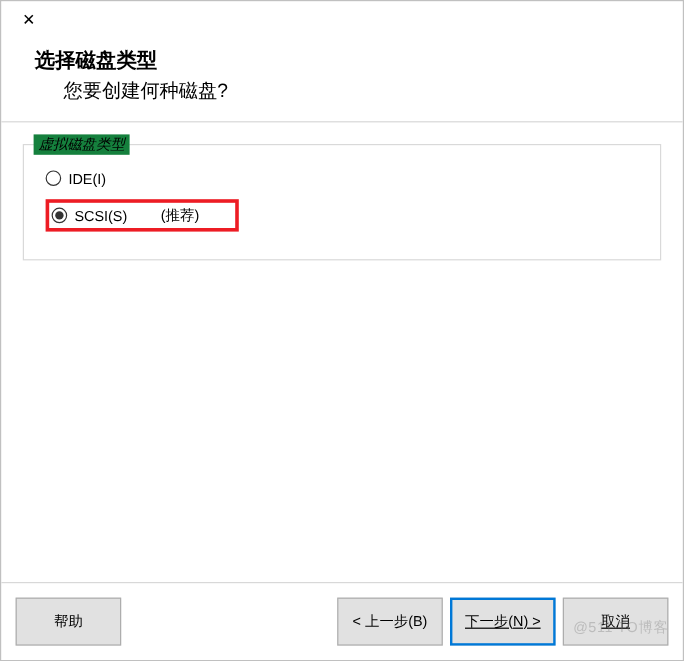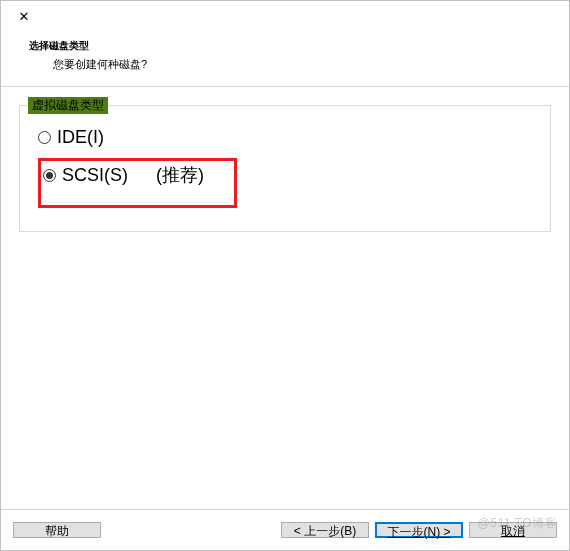--- a/index.html
+++ b/index.html
@@ -26,84 +26,85 @@
       display: flex; align-items: center; justify-content: center;
       font-size: 13px;
       font-family: Arial, sans-serif;
     }
     .header {
       padding: 8px 28px 14px 28px;
       border-bottom: 1px solid #d8d8d8;
     }
     .header-title {
       font-weight: bold;
-      font-size: 10px;
+      font-size: 17px;
       margin-bottom: 4px;
     }
     .header-sub {
       padding-left: 24px;
-      font-size: 11px;
+      font-size: 16px;
     }
     .content {
       padding: 18px 18px 0 18px;
     }
     .group {
       border: 1px solid #d9d9d9;
       padding: 16px 14px 18px 14px;
       position: relative;
     }
     .group-label {
       position: absolute;
       top: -9px;
       left: 8px;
-      background: #4d7c0f;
+      background: #15803d;
       padding: 0 4px;
       font-size: 12px;
+      font-style: italic;
     }
     .radio-row {
       display: flex;
-      align-items: center;
+      align-items: flex-start;
       padding: 5px 4px;
-      font-size: 18px;
+      font-size: 12px;
       gap: 6px;
     }
     .radio {
       width: 13px; height: 13px;
       border: 1px solid #333;
       border-radius: 50%;
       display: inline-flex;
       align-items: center;
       justify-content: center;
     }
     .radio.checked::after {
       content: "";
       width: 7px; height: 7px;
       border-radius: 50%;
       background: #333;
     }
     .highlight {
       border: 3px solid #ed1c24;
-      padding: 2px 30px 18px 2px;
+      padding: 2px 30px 2px 2px;
       display: inline-flex;
       align-items: center;
       gap: 6px;
     }
     .highlight .rec { margin-left: 22px; }
     .footer {
       position: absolute;
       bottom: 0; left: 0; right: 0;
       border-top: 1px solid #d8d8d8;
       padding: 12px 12px;
       display: flex;
       align-items: center;
     }
     .footer .spacer { flex: 1; }
     .btn {
       min-width: 88px;
-      height: 16px;
+      height: 40px;
       border: 1px solid #adadad;
       background: #e1e1e1;
       font-size: 12px;
       font-family: inherit;
       padding: 0 10px;
       cursor: pointer;
     }
     .btn.primary {
       border: 2px solid #0078d7;
     }

